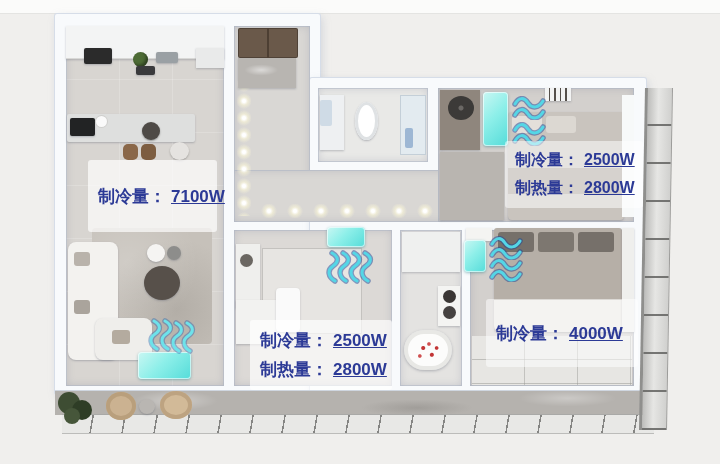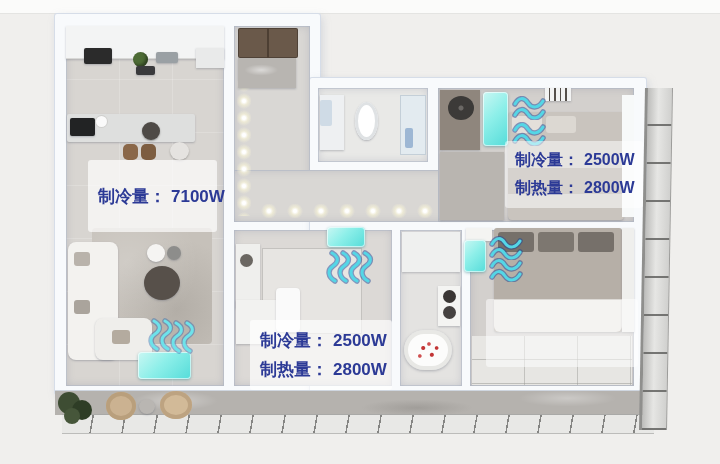--- a/index.html
+++ b/index.html
@@ -27,21 +27,21 @@
             background-size:26px 14px;background-repeat:repeat-x;}
   
   .ac{background:linear-gradient(135deg,#c9f7f3 0%,#8defe9 45%,#55dcd9 100%);
       border-radius:4px;box-shadow:0 1px 3px rgba(40,120,130,.45), inset 0 0 0 1px rgba(255,255,255,.6);}
   .wave-v{transform:rotate(90deg);}
   
   .cap{background:rgba(255,255,255,.68);border-radius:3px;display:flex;flex-direction:column;
        justify-content:space-around;padding:6px 6px 6px 10px;box-sizing:border-box;}
   .cap.lighter{background:rgba(255,255,255,.52);}
   .cap .line{white-space:nowrap;font-weight:bold;color:#2c3a96;font-size:17px;letter-spacing:0px;}
-  .cap .line .val{margin-left:5px;}
+  .cap .line .val{margin-left:5px;text-decoration:underline;}
   
   .fur{box-shadow:0 1px 2px rgba(90,95,110,.35);}
   .round{border-radius:50%;}
   .balc-rail{background:#e8e8e6;
      background-image:repeating-linear-gradient(100deg,rgba(255,255,255,0) 0 30px,rgba(115,115,113,.85) 30px 31.5px);
      border-top:1.5px solid #a9a9a7;border-bottom:1px solid #bcbcba;}
   .glaze{background:linear-gradient(to right,#bdbdbb,#e6e6e4 45%,#d0d0ce);
      background-image:repeating-linear-gradient(to bottom,transparent 0 36px,rgba(105,105,103,.9) 36px 38px),
         linear-gradient(to right,#bdbdbb,#e6e6e4 45%,#d0d0ce);
      border-left:3px solid #8f8f8d;border-right:1px solid #9c9c9a;transform:skewX(-1deg);}
@@ -258,15 +258,16 @@
     <div class="line" style="font-size:16px;"><span>制冷量：</span><span class="val">2500W</span></div>
     <div class="line" style="font-size:16px;"><span>制热量：</span><span class="val">2800W</span></div>
   </div>
 
   <div class="abs cap" style="left:250px;top:320px;width:142px;height:70px;">
     <div class="line"><span>制冷量：</span><span class="val">2500W</span></div>
     <div class="line"><span>制热量：</span><span class="val">2800W</span></div>
   </div>
 
   <div class="abs cap lighter" style="left:486px;top:299px;width:152px;height:68px;">
+    <div class="line"><span>制冷量：</span><span class="val">4000W</span></div>
   </div>
 
 </div>
 
 </body></html>

